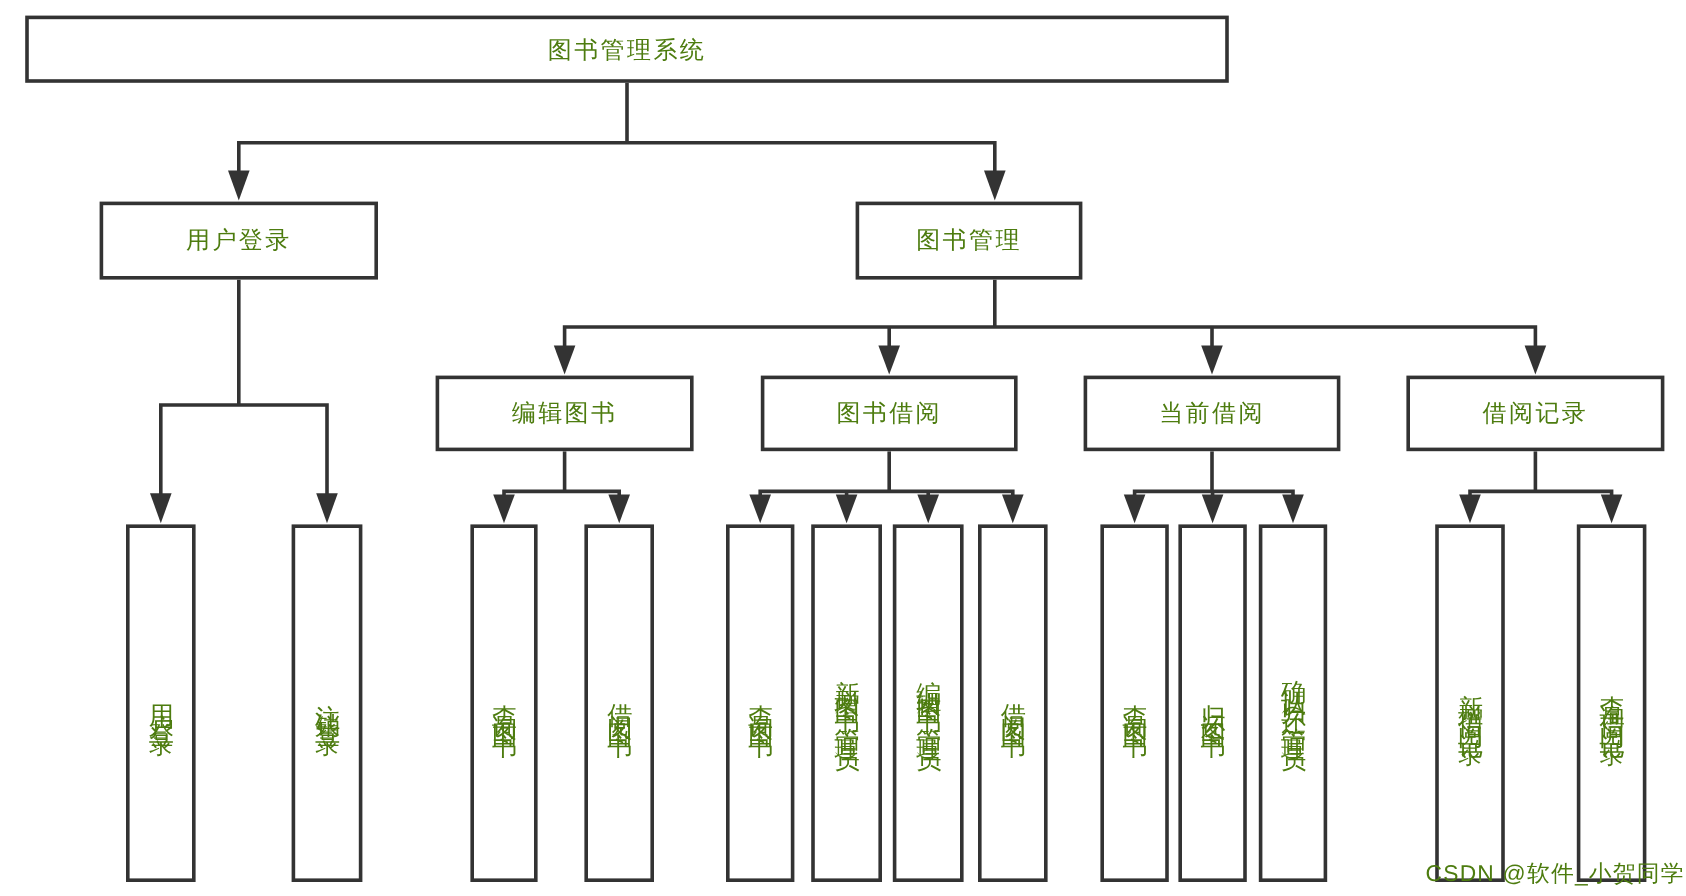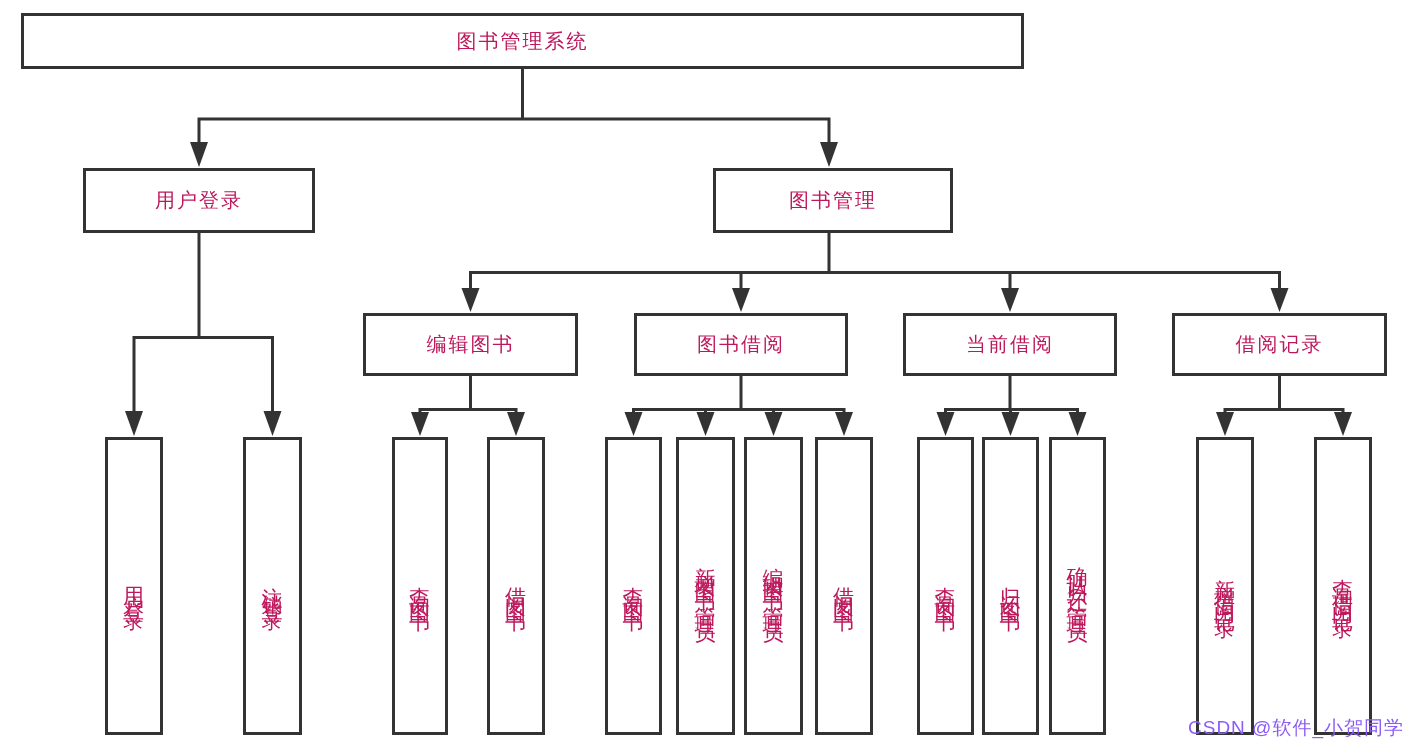--- a/index.html
+++ b/index.html
@@ -11,40 +11,40 @@
     color:#333333;
     overflow:hidden;
   }
   #wires{position:absolute;left:0;top:0;width:1405px;height:747px;}
   .node{
     position:absolute;
     box-sizing:border-box;
     border:3px solid #333333;
     background:#ffffff;
     display:flex;align-items:center;justify-content:center;
-    color:#be185d;
+    color:#4d7c0f;
   }
   .node.h{
     font-size:20px;
     letter-spacing:2px;
     white-space:nowrap;
   }
   .node.v{
     writing-mode:vertical-rl;
     text-orientation:mixed;
     font-size:21px;
     letter-spacing:8px;
     line-height:1;
   }
   .root{font-size:21px;}
   #watermark{
     position:absolute;
     left:1188px;top:715px;
     font-size:19px;
-    color:#8b5cf6;
+    color:#4d7c0f;
     letter-spacing:1px;
     white-space:nowrap;
     z-index:5;
     text-align:center;
   }
 </style>
 </head>
 <body>
 
 <div id="canvas">
@@ -85,21 +85,21 @@
       <polygon points="1010.5,436 1001.5,412 1019.5,412"></polygon>
       <polygon points="1077.5,436 1068.5,412 1086.5,412"></polygon>
       <polygon points="1225,436 1216,412 1234,412"></polygon>
       <polygon points="1343,436 1334,412 1352,412"></polygon>
     </g>
   </svg>
 
   <div class="node h root" style="left:21px;top:13px;width:1003px;height:56px">图书管理系统</div>
 
   <div class="node h" style="left:83px;top:168px;width:232px;height:65px">用户登录</div>
-  <div class="node h" style="left:713px;top:168px;width:240px;height:65px">图书管理</div>
+  <div class="node h" style="left:713px;top:168px;width:189px;height:65px">图书管理</div>
 
   <div class="node h" style="left:363px;top:313px;width:215px;height:63px">编辑图书</div>
   <div class="node h" style="left:903px;top:313px;width:214px;height:63px">当前借阅</div>
   <div class="node h" style="left:634px;top:313px;width:214px;height:63px">图书借阅</div>
   <div class="node h" style="left:1172px;top:313px;width:215px;height:63px">借阅记录</div>
 
   <div class="node v" style="left:105px;top:437px;width:58px;height:298px">用户登录</div>
   <div class="node v" style="left:243px;top:437px;width:59px;height:298px">注销登录</div>
 
   <div class="node v" style="left:392px;top:437px;width:56px;height:298px">查询图书</div>

